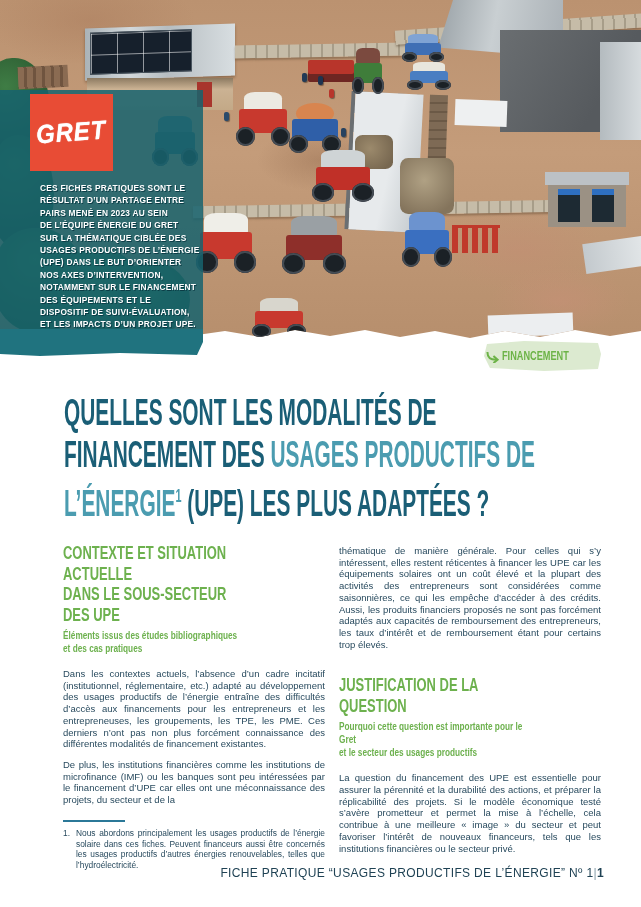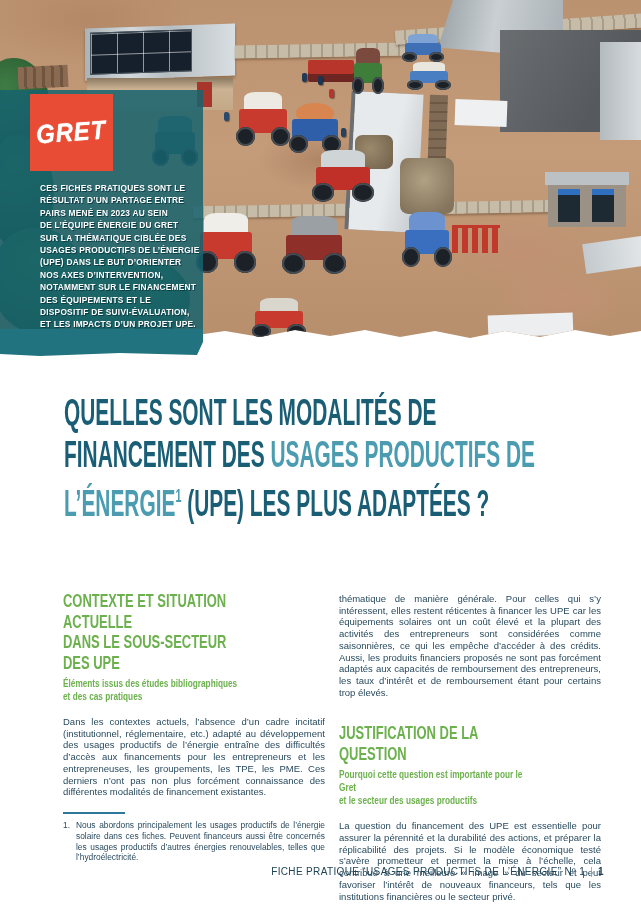--- a/index.html
+++ b/index.html
@@ -79,38 +79,38 @@
 
   
   .title { position:absolute; left:64px; top:392px; }
   .t-line { display:block; height:41.5px; line-height:41.5px; font-weight:bold; font-size:36px;
     white-space:pre; transform:scaleX(.58); transform-origin:0 0; }
   .t-dark { color:#1a5e76; } .t-teal { color:#4b9cb0; }
   .t-sup { font-size:.52em; vertical-align:14px; }
 
   
   .columns { position:absolute; left:63px; top:543px; width:538px; display:flex; gap:14px; }
-  .col { width:262px;margin-top:48px; }
+  .col { width:262px; }
   .h2 { color:#6db14e; font-weight:bold; font-size:18px; line-height:20.5px;
     white-space:pre-line; transform:scaleX(.72); transform-origin:0 0; }
   .h3 { color:#6db14e; font-weight:bold; font-size:11px; line-height:13px; margin-top:4px;
     white-space:pre-line; transform:scaleX(.75); transform-origin:0 0; }
   .para { color:#284a5e; font-size:9.5px; line-height:11.7px; text-align:justify;
     hyphens:auto; -webkit-hyphens:auto; margin-top:9px; }
   .para.first { margin-top:13px; }
   .footnote { margin-top:14px; }
   .fn-rule { width:62px; height:2px; background:#2b7898; margin-bottom:6px; }
   .fn-row { display:flex; color:#284a5e; font-size:8.4px; line-height:10.8px; }
   .fn-num { flex:0 0 13px; }
   .fn-text { text-align:justify; hyphens:auto; }
   .h2-right { margin-top:25px; }
 
   
-  .footer { position:absolute; right:37px; top:866px; color:#1f4254; font-size:10px;
-    letter-spacing:.35px; display:flex; align-items:flex-start; gap:5px; }
+  .footer { position:absolute; right:37px; top:866px; color:#1f4254; font-size:12px;
+    letter-spacing:.35px; display:flex; align-items:flex-start; }
   .footer .sep { color:#8aa0ab; }
   .footer .pnum { font-weight:bold; }
 </style>
 </head>
 <body>
 
 <div class="page">
 
   <div class="photo">
 
@@ -239,34 +239,42 @@
 DE L’ÉQUIPE ÉNERGIE DU GRET
 SUR LA THÉMATIQUE CIBLÉE DES
 USAGES PRODUCTIFS DE L’ÉNERGIE
 (UPE) DANS LE BUT D’ORIENTER
 NOS AXES D’INTERVENTION,
 NOTAMMENT SUR LE FINANCEMENT
 DES ÉQUIPEMENTS ET LE
 DISPOSITIF DE SUIVI-ÉVALUATION,
 ET LES IMPACTS D’UN PROJET UPE.</div>
 
+  <div class="tag">
+    <svg class="arrow" viewBox="0 0 16 13">
+      <path d="M2.5 1 C2.5 7.5, 5.5 9.5, 12 9.5" fill="none" stroke="#6cb347" stroke-width="2.2"></path>
+      <path d="M9 5.5 L13.5 9.5 L9 13" fill="none" stroke="#6cb347" stroke-width="2.2"></path>
+    </svg>
+    <span class="txt">FINANCEMENT</span>
+  </div>
 
   <h1 class="title">
     <span class="t-line"><span class="t-dark">QUELLES SONT LES MODALITÉS DE</span></span>
     <span class="t-line"><span class="t-dark">FINANCEMENT DES </span><span class="t-teal">USAGES PRODUCTIFS DE</span></span>
     <span class="t-line"><span class="t-teal">L’ÉNERGIE</span><span class="t-teal t-sup">1</span><span class="t-dark"> (UPE) LES PLUS ADAPTÉES ?</span></span>
   </h1>
 
   <div class="columns">
     <div class="col">
       <div class="h2">CONTEXTE ET SITUATION ACTUELLE
 DANS LE SOUS-SECTEUR DES UPE</div>
       <div class="h3">Éléments issus des études bibliographiques
 et des cas pratiques</div>
       <p class="para first">Dans les contextes actuels, l’absence d’un cadre incitatif (institutionnel, réglementaire, etc.) adapté au développement des usages productifs de l’énergie entraîne des difficultés d’accès aux financements pour les entrepreneurs et les entrepreneuses, les groupements, les TPE, les PME. Ces derniers n’ont pas non plus forcément connaissance des différentes modalités de financement existantes.</p>
+      <p class="para">De plus, les institutions financières comme les institutions de microfinance (IMF) ou les banques sont peu intéressées par le financement d’UPE car elles ont une méconnaissance des projets, du secteur et de la</p>
       <div class="footnote">
         <div class="fn-rule"></div>
         <div class="fn-row">
           <span class="fn-num">1.</span>
           <span class="fn-text">Nous abordons principalement les usages productifs de l’énergie solaire dans ces fiches. Peuvent financeurs aussi être concernés les usages productifs d’autres énergies renouvelables, telles que l’hydroélectricité.</span>
         </div>
       </div>
     </div>
     <div class="col">
       <p class="para" style="margin-top:2px;">thématique de manière générale. Pour celles qui s’y intéressent, elles restent réticentes à financer les UPE car les équipements solaires ont un coût élevé et la plupart des activités des entrepreneurs sont considérées comme saisonnières, ce qui les empêche d’accéder à des crédits. Aussi, les produits financiers proposés ne sont pas forcément adaptés aux capacités de remboursement des entrepreneurs, les taux d’intérêt et de remboursement étant pour certains trop élevés.</p>

